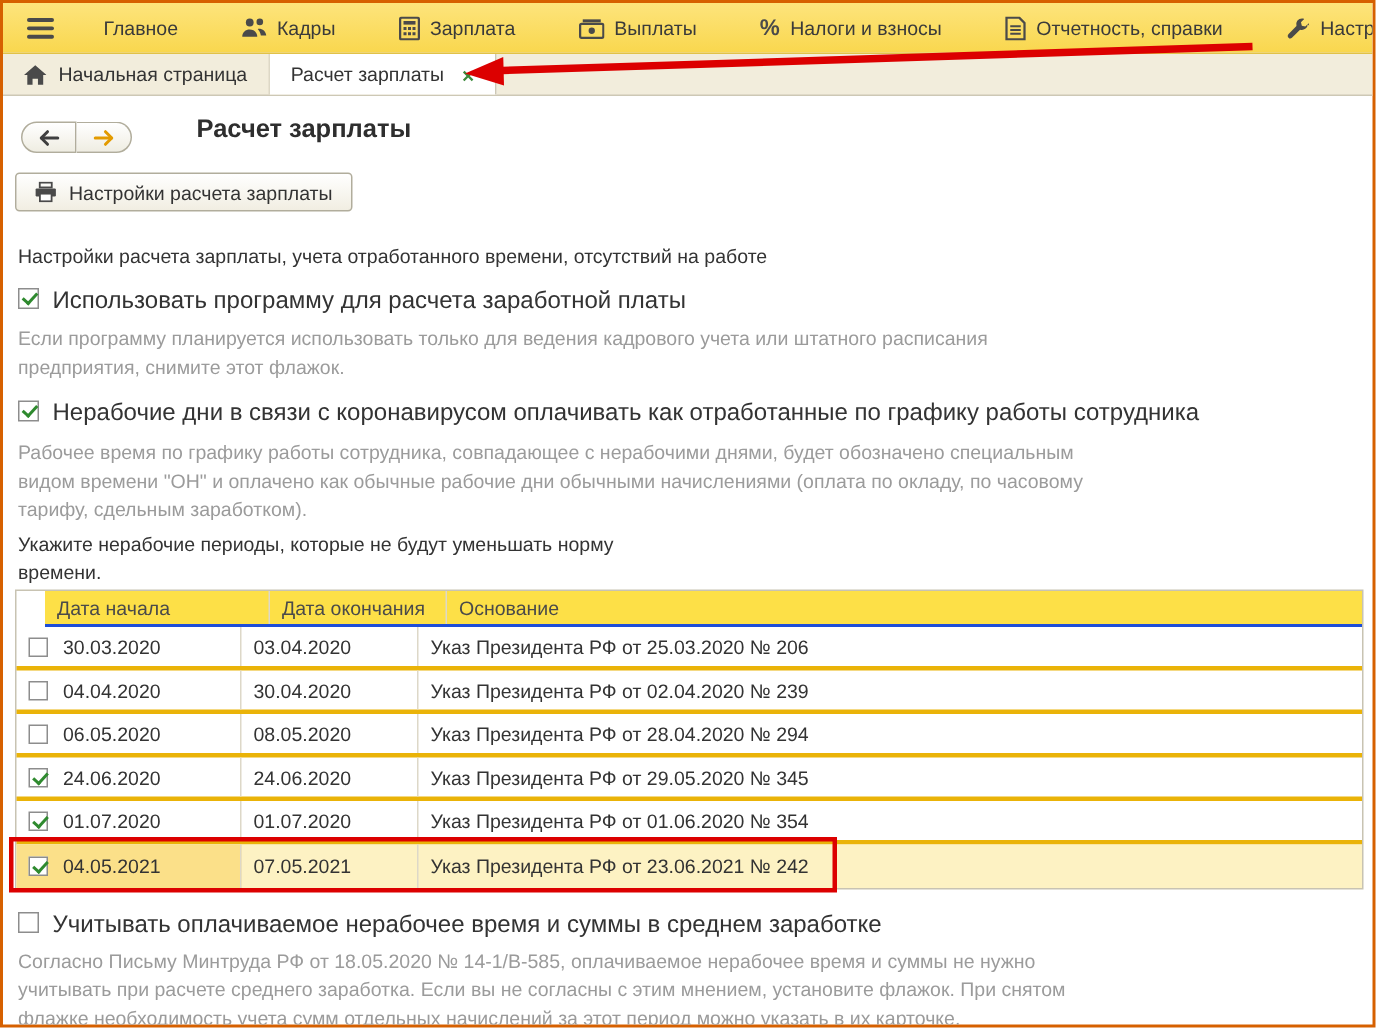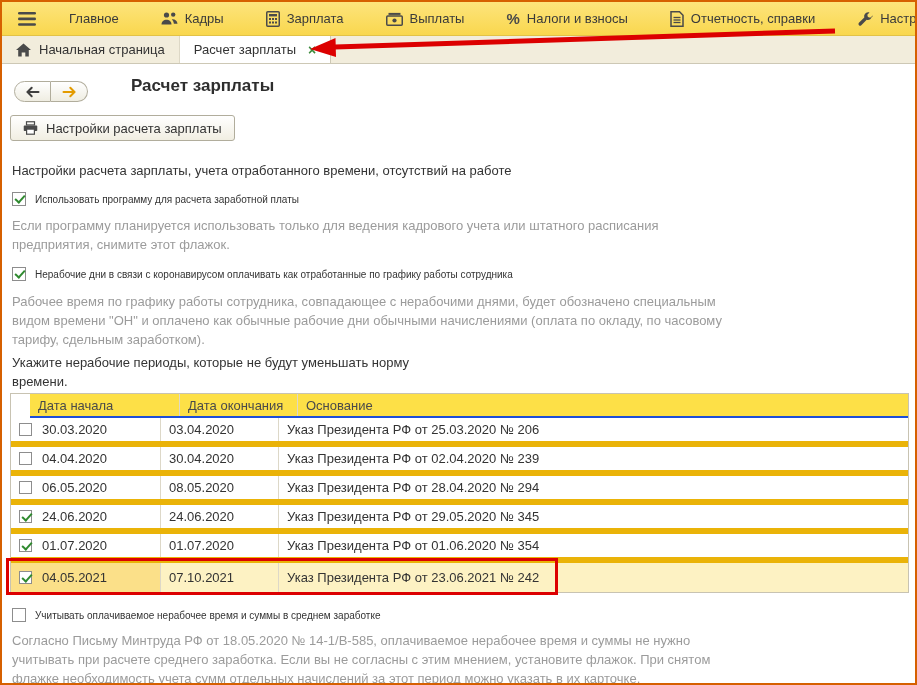--- a/index.html
+++ b/index.html
@@ -30,31 +30,31 @@
   .nav-btn.fwd  { border-radius:0 11px 11px 0; border-left:none; }
 
   .page-title { top:74px; left:129px; font-size:17px; font-weight:bold; color:#2e2e2e; }
 
   .settings-btn { top:113px; left:8px; height:26px; display:flex; align-items:center; gap:8px;
                   padding:0 12px; font-size:13px; color:#333; border:1px solid #b1ad9c; border-radius:3px;
                   background:linear-gradient(#ffffff,#f1eee2); cursor:pointer; }
 
   .subtitle { top:161px; left:10px; font-size:13px; color:#333; }
 
-  .cb-row { display:flex; align-items:center; gap:9px; font-size:10px; color:#333; cursor:pointer; }
+  .cb-row { display:flex; gap:9px; font-size:16px; color:#333; cursor:pointer; }
   .cb { width:14px; height:14px; border:1px solid #8d8d8d; background:#fff; position:relative; flex:0 0 auto; }
   .cb.checked::after { content:""; position:absolute; left:2px; top:2px; width:8px; height:4px;
                        border-left:2px solid #2f8a2f; border-bottom:2px solid #2f8a2f; transform:rotate(-48deg); }
   .hint { font-size:13px; color:#9b9b9b; line-height:19px; }
   .prompt { font-size:13px; color:#333; line-height:19px; }
 
   
   .grid { top:391px; left:8px; right:6px; border:1px solid #c8c3b2; background:#fff; font-size:13px; }
   .t-header { display:flex; height:24px; background:#fde047; border-bottom:2px solid #1d4ed8; color:#4a4a4a;margin-left:19px; }
-  .t-row { display:flex; height:29px; border-bottom:6px solid #eab308; cursor:pointer; }
+  .t-row { display:flex; height:29px; border-bottom:3px solid #eab308; cursor:pointer; }
   .t-row:last-child { border-bottom:none; }
   .cell { display:flex; align-items:center; padding-left:8px; height:100%; color:#333; }
   .c1 { width:150px; border-right:1px solid #ddd8c8; gap:10px; }
   .c2 { width:118px; border-right:1px solid #ddd8c8; }
   .c3 { flex:1; }
   .t-header .cell { color:#4a4a4a; }
   .t-row.highlighted { background:#fdf2c3; }
   .t-row.highlighted .c1 { background:#fbe089; }
   .t-row .cb { width:13px; height:13px; }
 
@@ -243,21 +243,21 @@
           <span>01.07.2020</span>
         </div>
       <div class="cell c2">01.07.2020</div>
       <div class="cell c3">Указ Президента РФ от 01.06.2020 № 354</div>
     </div>
     <div class="t-row highlighted">
       <div class="cell c1">
           <span class="cb checked"></span>
           <span>04.05.2021</span>
         </div>
-      <div class="cell c2">07.10.2021</div>
+      <div class="cell c2">07.05.2021</div>
       <div class="cell c3">Указ Президента РФ от 23.06.2021 № 242</div>
     </div>
   </div>
 
   <div class="abs cb-row" style="top:606px; left:10px;">
     <span class="cb"></span>
     <span>Учитывать оплачиваемое нерабочее время и суммы в среднем заработке</span>
   </div>
   <div class="abs hint" style="top:629px; left:10px; width:732px; line-height:19px;">Согласно Письму Минтруда РФ от 18.05.2020 № 14-1/В-585, оплачиваемое нерабочее время и суммы не нужно учитывать при расчете среднего заработка. Если вы не согласны с этим мнением, установите флажок. При снятом флажке необходимость учета сумм отдельных начислений за этот период можно указать в их карточке.</div>
 

